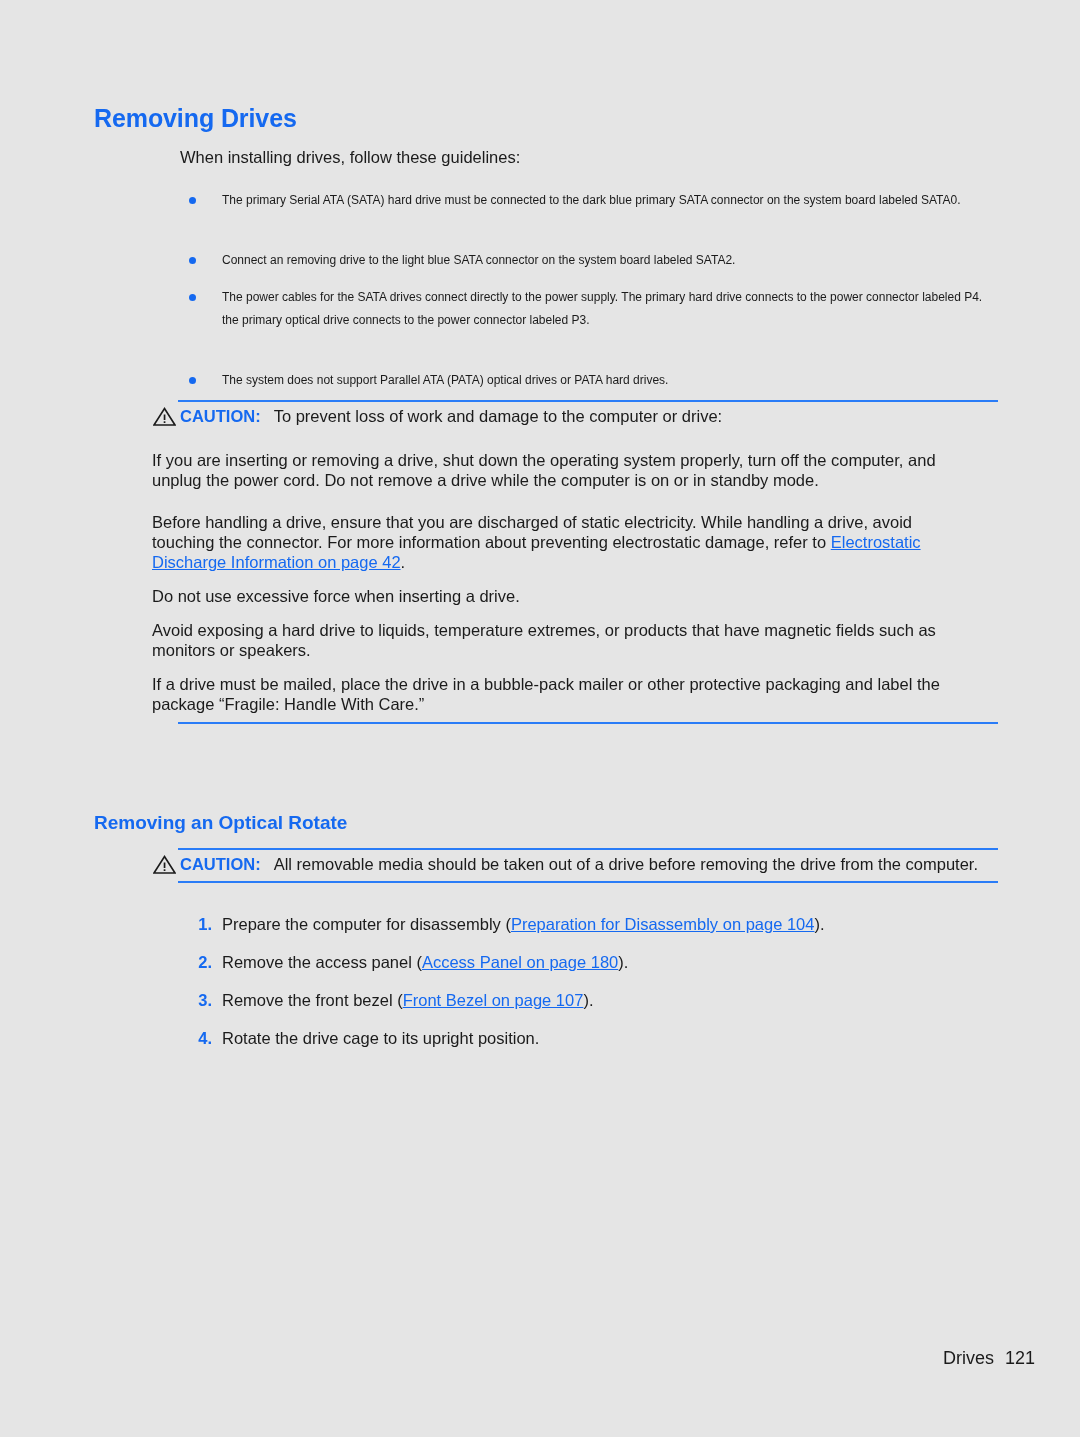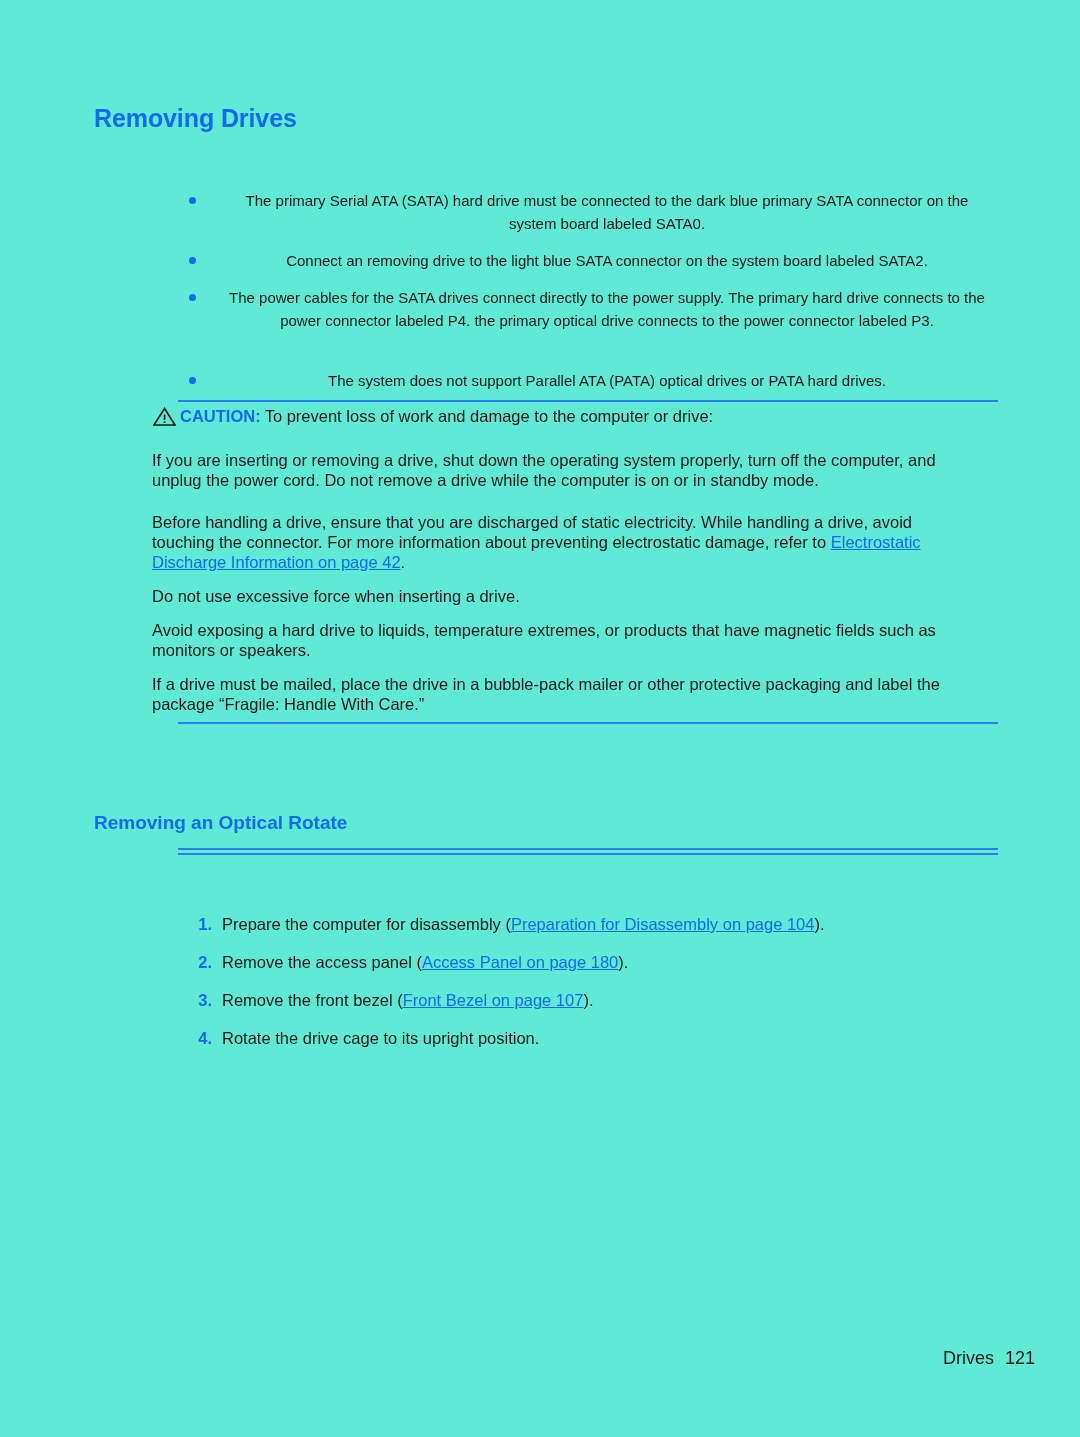--- a/index.html
+++ b/index.html
@@ -8,21 +8,21 @@
     background: #ffffff;
   }
   body {
     font-family: "Liberation Sans", sans-serif;
     color: #000000;
   }
   #page {
     position: relative;
     width: 1080px;
     height: 1437px;
-    background: #5eead4;
+    background: #e5e5e5;
     overflow: hidden;
   }
 
   
   .h1 {
     position: absolute;
     left: 94px;
     font-size: 25px;
     font-weight: bold;
     color: #1569f0;
@@ -47,24 +47,23 @@
     line-height: 23px;
     color: #1b1b1b;
     text-align: left;
   }
 
   
   .bullet-row {
     position: absolute;
     left: 180px;
     width: 812px;
-    font-size: 15px;
-    line-height: 23px;
-    color: #1b1b1b;
-    text-align: center;
+    font-size: 12px;
+    line-height: 23px;
+    color: #1b1b1b;
   }
   .bullet-dot {
     position: absolute;
     left: 9px;
     top: 8px;
     width: 7px;
     height: 7px;
     border-radius: 50%;
     background: #1569f0;
   }
@@ -125,21 +124,21 @@
   }
   .caution-text {
     margin-left: 28px;
     font-size: 16.5px;
     line-height: 23px;
     color: #1b1b1b;
   }
   .caution-label {
     font-weight: bold;
     color: #1569f0;
-    margin-right: 4px;
+    margin-right: 13px;
   }
 
   
   .caution-long .caution-text { margin-left: 28px; }
   .caution-long .inner-para {
     margin-left: 0px;
     width: 812px;
     font-size: 16.5px;
     line-height: 20px;
     color: #1b1b1b;
@@ -164,20 +163,21 @@
   }
   .footer .fnum { margin-left: 11px; }
 </style>
 </head>
 <body>
 
 <div id="page">
 
   <div class="h1" style="top:104px;">Removing Drives</div>
 
+  <div class="para" style="top:146px;">When installing drives, follow these guidelines:</div>
 
   <div class="bullet-row" style="top:189px;">
     <span class="bullet-dot"></span>
     <span class="bullet-text">The primary Serial ATA (SATA) hard drive must be connected to the dark blue primary SATA connector on the system board labeled SATA0.</span>
   </div>
 
   <div class="bullet-row" style="top:249px;">
     <span class="bullet-dot"></span>
     <span class="bullet-text">Connect an removing drive to the light blue SATA connector on the system board labeled SATA2.</span>
   </div>
@@ -217,20 +217,32 @@
 
       <div class="inner-para" style="margin-top:14px;">If a drive must be mailed, place the drive in a bubble-pack mailer or other protective packaging and label the package “Fragile: Handle With Care.”</div>
     </div>
     <div class="rule bottom" style="margin-top:6px;"></div>
   </div>
 
   <div class="h2" style="top:812px;">Removing an Optical Rotate</div>
 
   <div class="caution" style="top:848px;">
     <div class="rule"></div>
+    <div class="caution-body">
+      <span class="caution-tri">
+        <svg width="23" height="19" viewBox="0 0 23 19">
+          <polygon points="11.5,1.5 22,18 1,18" fill="none" stroke="#1b1b1b" stroke-width="1.6"></polygon>
+          <rect x="10.7" y="7.5" width="1.7" height="5.5" fill="#1b1b1b"></rect>
+          <rect x="10.7" y="14.3" width="1.7" height="1.7" fill="#1b1b1b"></rect>
+        </svg>
+      </span>
+      <div class="caution-text" style="margin-left:28px;">
+        <span class="caution-label">CAUTION:</span><span>All removable media should be taken out of a drive before removing the drive from the computer.</span>
+      </div>
+    </div>
     <div class="rule bottom" style="margin-top:3px;"></div>
   </div>
 
   <div class="num-row" style="top:913px;">
     <span class="num-marker">1.</span>
     <span class="num-text"><span>Prepare the computer for disassembly (</span><span class="xref">Preparation for Disassembly on page 104</span><span>).</span></span>
   </div>
 
   <div class="num-row" style="top:951px;">
     <span class="num-marker">2.</span>

